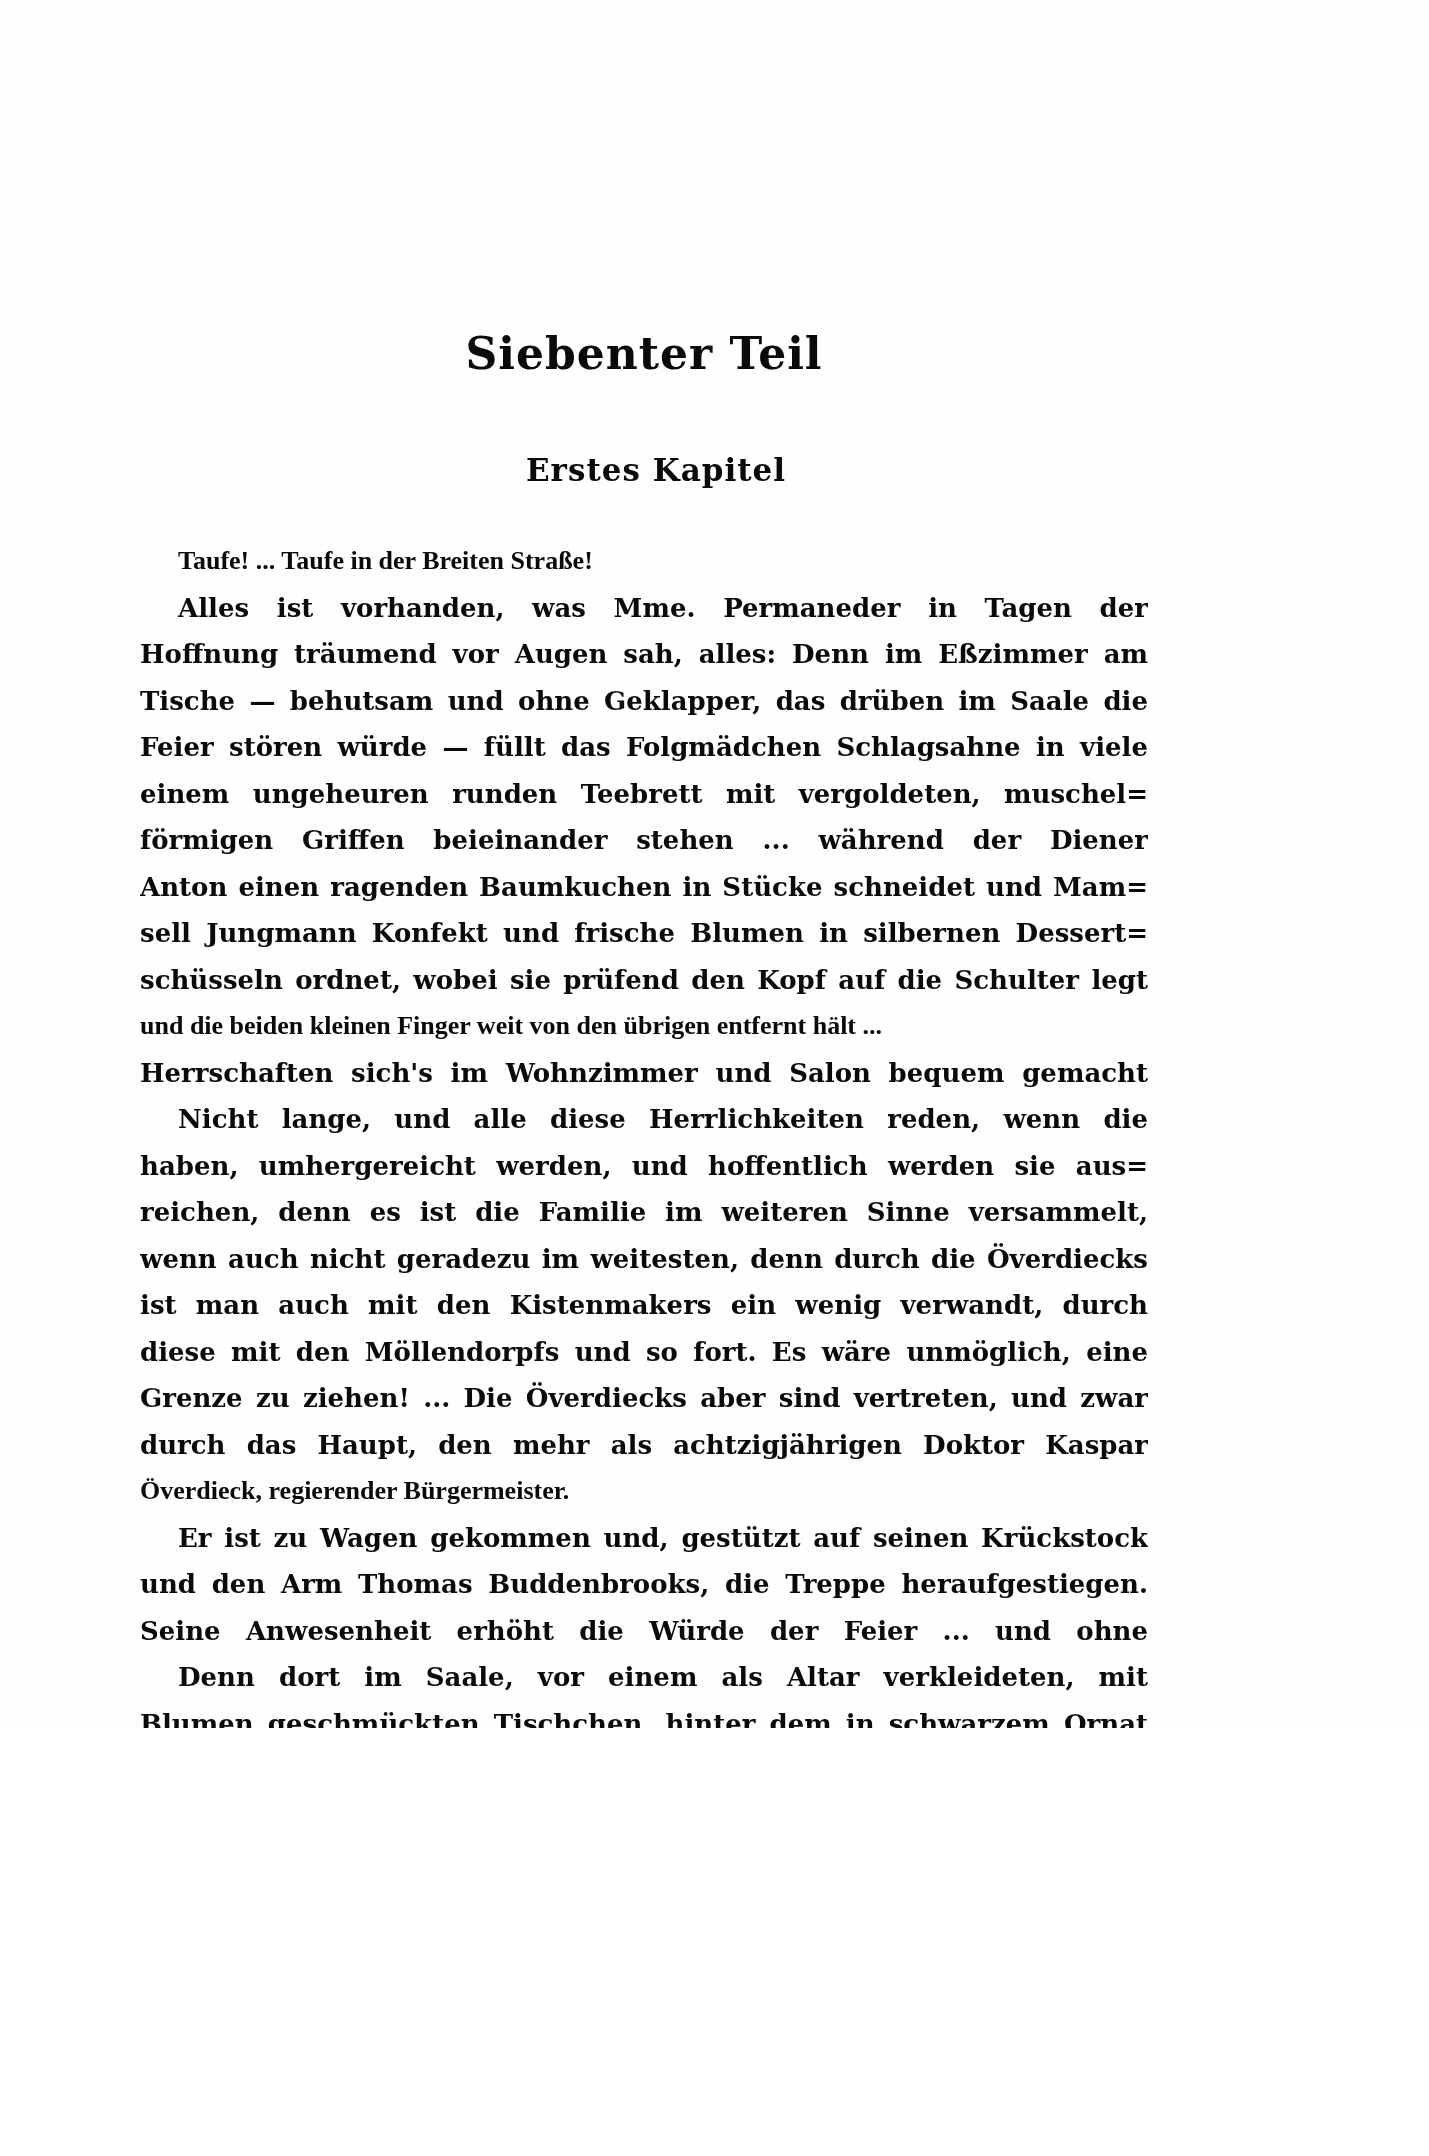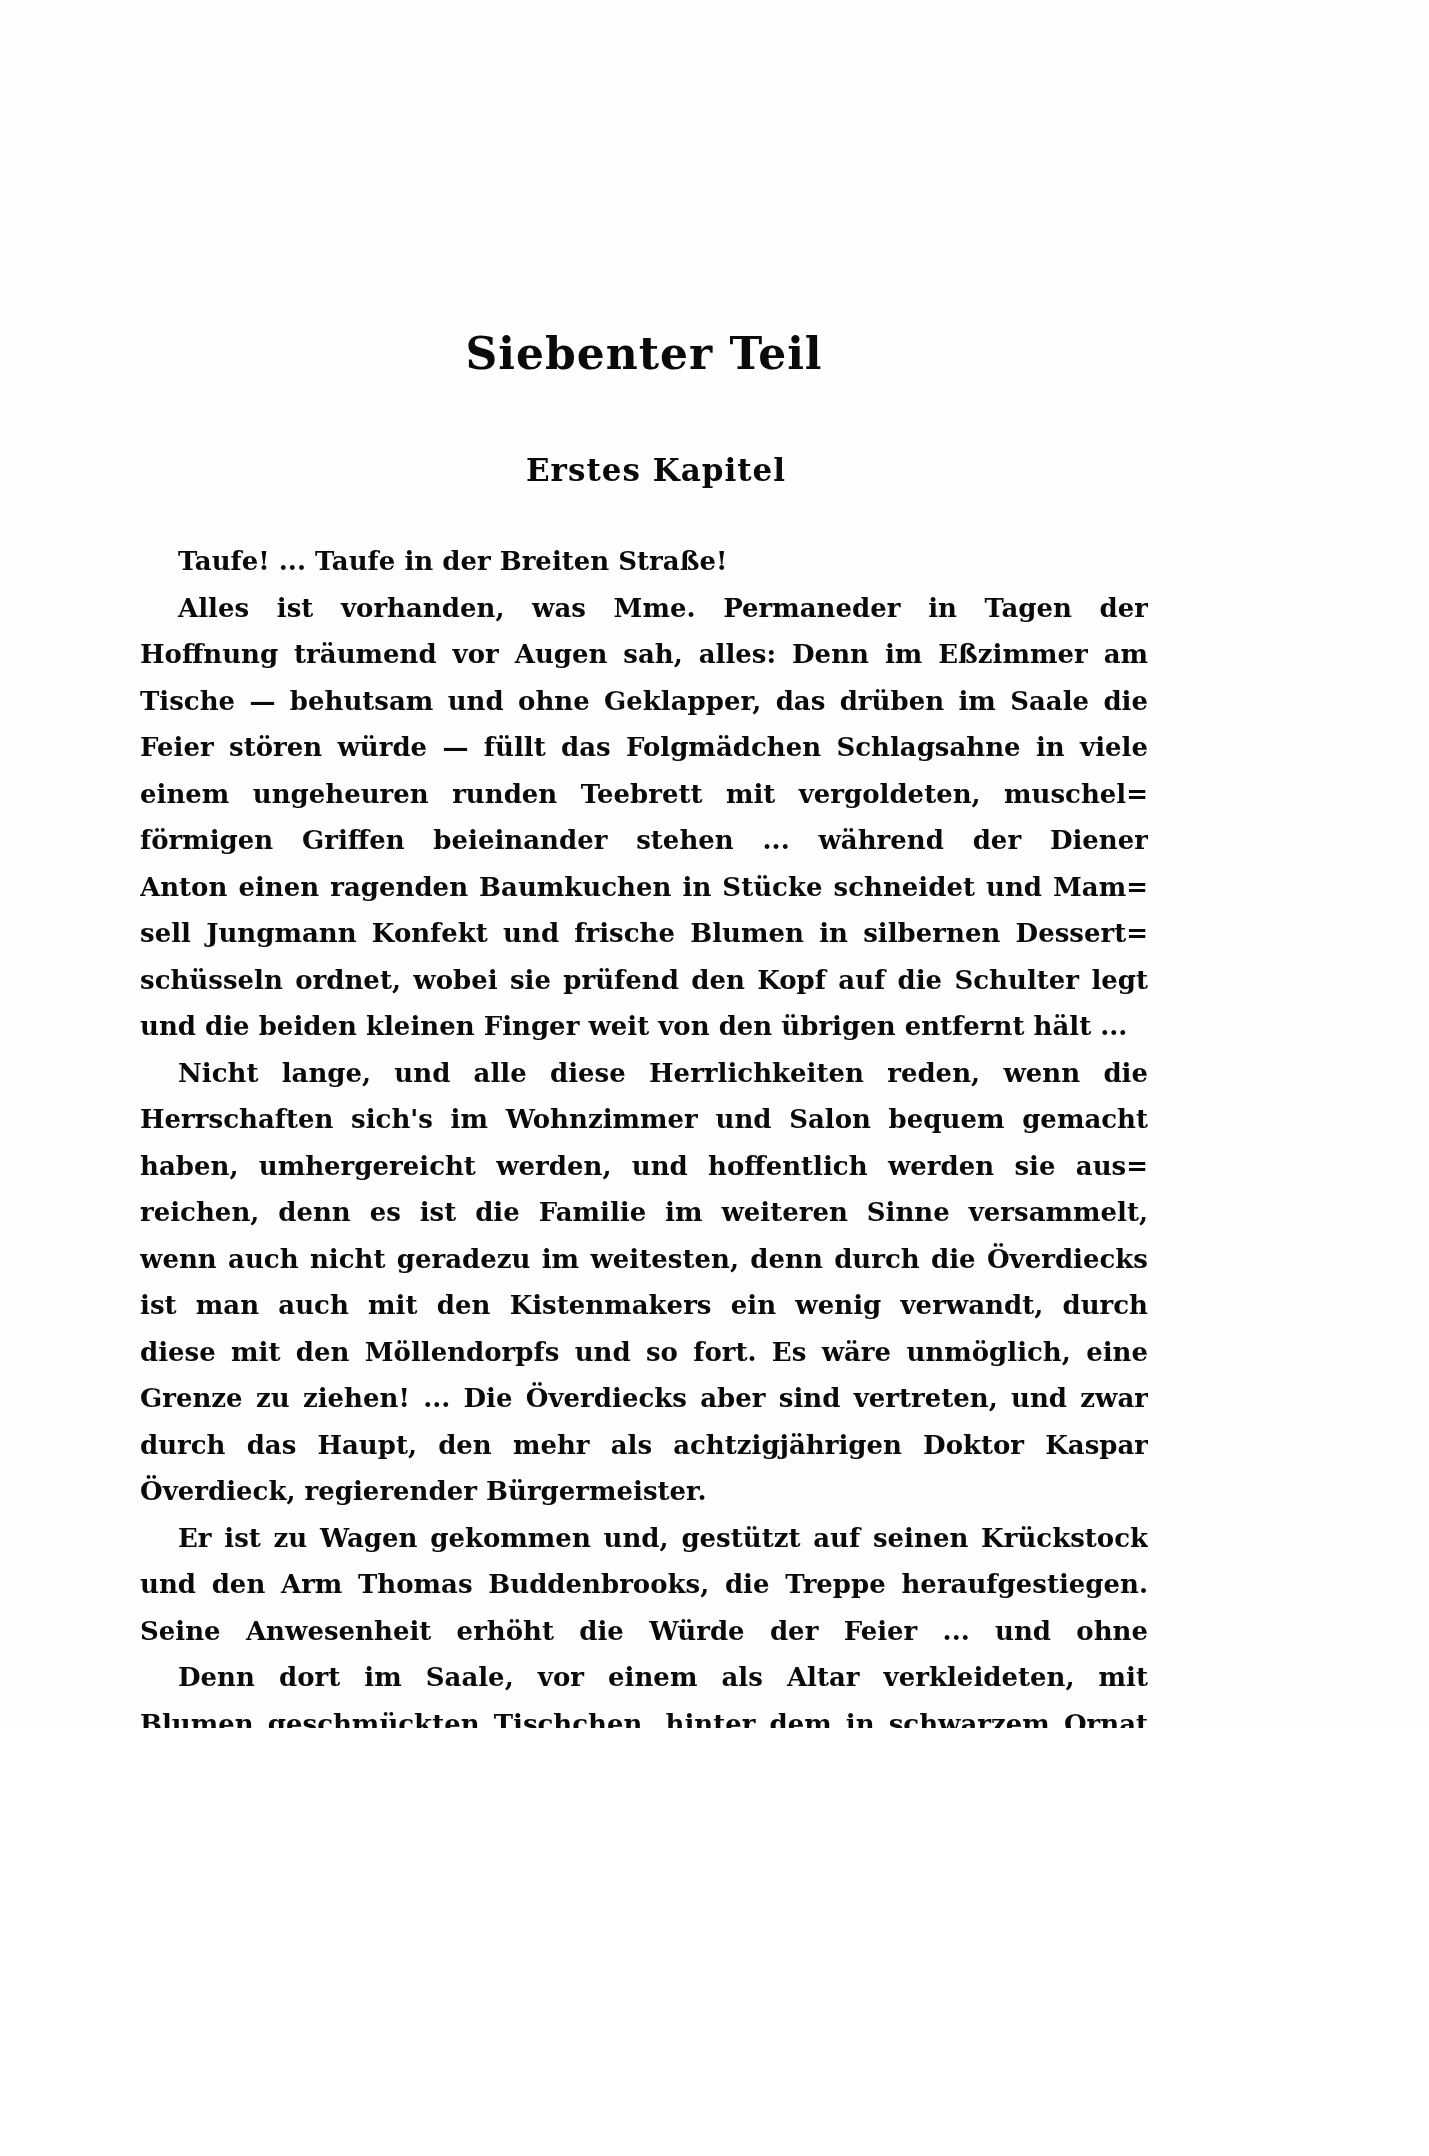--- a/index.html
+++ b/index.html
@@ -55,20 +55,21 @@
     overflow: hidden;
     text-align: justify;
     text-align-last: justify;
     white-space: normal;
   }
   .line.first {
     text-indent: 38px;
   }
   .line.unjust {
     text-align-last: left;
+    font-family: Liberation Serif, serif;
   }
   .page-number {
     position: absolute;
     top: 1922px;
     left: 140px;
     width: 1000px;
     text-align: right;
     font-size: 38px;
     line-height: 1.2;
   }
@@ -89,22 +90,22 @@
         <div class="line">Tische — behutsam und ohne Geklapper, das drüben im Saale die</div>
         <div class="line">Feier stören würde — füllt das Folgmädchen Schlagsahne in viele</div>
         <div class="line">einem ungeheuren runden Teebrett mit vergoldeten, muschel=</div>
         <div class="line">förmigen Griffen beieinander stehen ... während der Diener</div>
         <div class="line">Anton einen ragenden Baumkuchen in Stücke schneidet und Mam=</div>
         <div class="line">sell Jungmann Konfekt und frische Blumen in silbernen Dessert=</div>
         <div class="line">schüsseln ordnet, wobei sie prüfend den Kopf auf die Schulter legt</div>
         <div class="line unjust">und die beiden kleinen Finger weit von den übrigen entfernt hält ...</div>
       </div>
       <div class="paragraph">
+        <div class="line">Herrschaften sich's im Wohnzimmer und Salon bequem gemacht</div>
         <div class="line first">Nicht lange, und alle diese Herrlichkeiten reden, wenn die</div>
-        <div class="line">Herrschaften sich's im Wohnzimmer und Salon bequem gemacht</div>
         <div class="line">haben, umhergereicht werden, und hoffentlich werden sie aus=</div>
         <div class="line">reichen, denn es ist die Familie im weiteren Sinne versammelt,</div>
         <div class="line">wenn auch nicht geradezu im weitesten, denn durch die Överdiecks</div>
         <div class="line">ist man auch mit den Kistenmakers ein wenig verwandt, durch</div>
         <div class="line">diese mit den Möllendorpfs und so fort. Es wäre unmöglich, eine</div>
         <div class="line">Grenze zu ziehen! ... Die Överdiecks aber sind vertreten, und zwar</div>
         <div class="line">durch das Haupt, den mehr als achtzigjährigen Doktor Kaspar</div>
         <div class="line unjust">Överdieck, regierender Bürgermeister.</div>
       </div>
       <div class="paragraph">

